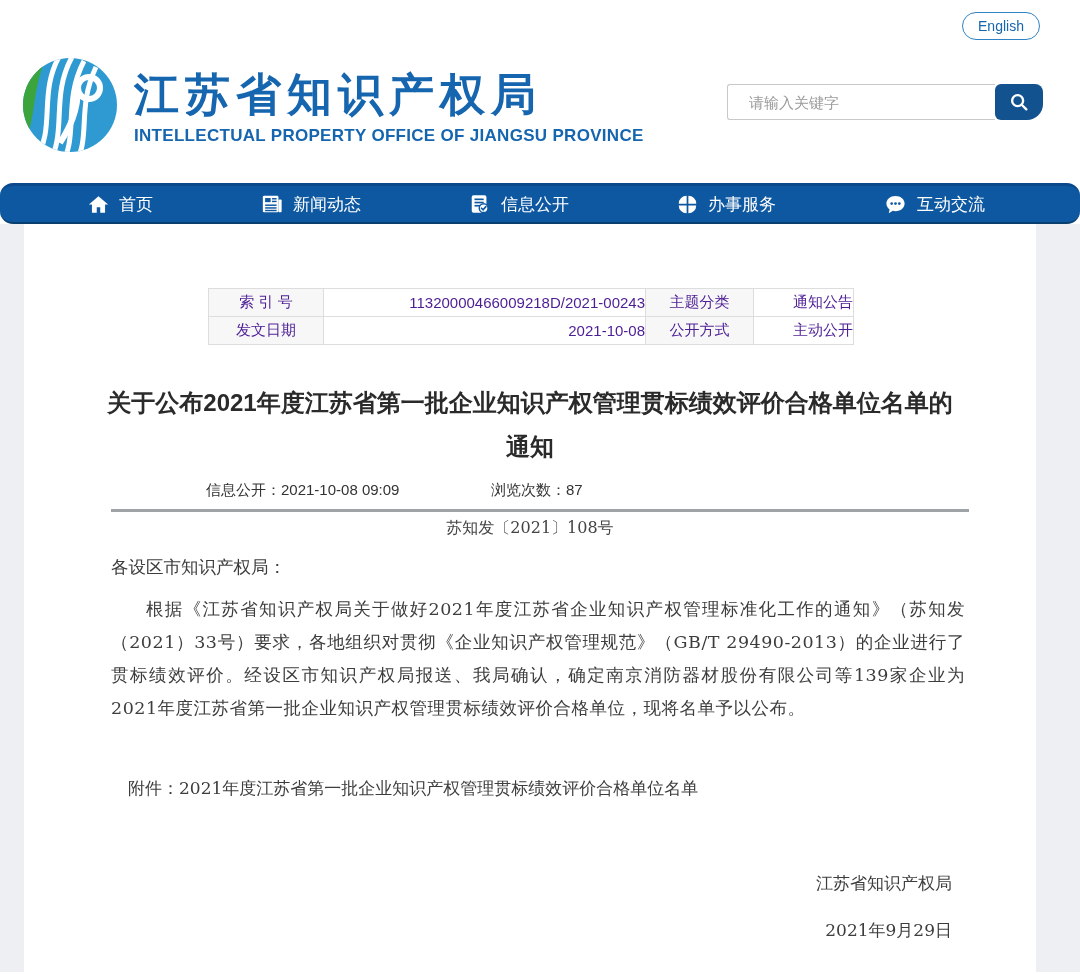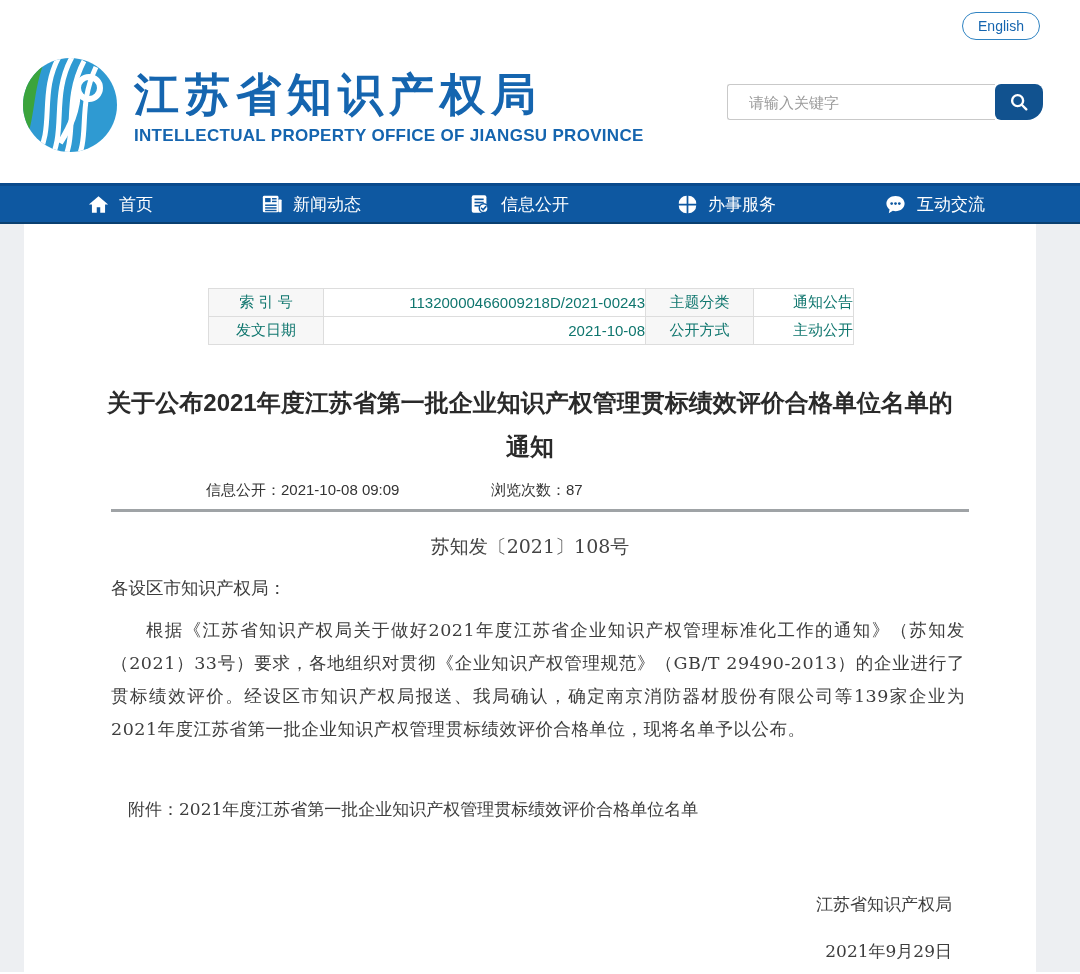--- a/index.html
+++ b/index.html
@@ -39,57 +39,58 @@
     width:48px; height:36px; background:#11528f; border:none; cursor:pointer;
     border-radius:6px 8px 16px 6px; display:flex; align-items:center; justify-content:center;
   }
 
   
   .main-nav {
     height:41px; background:#0e58a1;
     border-top:3px solid #0a4a8c; border-bottom:2px solid #0a4070;
     display:flex; align-items:center; justify-content:space-between;
     padding:0 95px 0 88px;
+    border-radius:13px;
   }
   .nav-item {
     display:flex; align-items:center; gap:10px; color:#ffffff;
     font-size:17px; cursor:pointer; text-decoration:none; white-space:nowrap;
   }
   .nav-item svg { display:block; }
 
   
   .page-bg { height:748px; background:#edeff2; }
   .content-panel {
     margin-left:24px; width:1012px; height:100%;
     background:#ffffff; padding-top:64px; position:relative;
   }
 
   .meta-table {
     margin-left:184px; border-collapse:collapse;
-    font-size:15px; color:#0f766e;
+    font-size:15px; color:#4c1d95;
   }
   .meta-table td { border:1px solid #ddd; height:28px; }
   .meta-table .lbl { background:#f7f7f7; text-align:center; width:115px; }
   .meta-table .lbl2 { background:#f7f7f7; text-align:center; width:108px; }
   .meta-table .val { width:322px; padding-left:14px; text-align:right; background:#fff; }
   .meta-table .val2 { width:100px; text-align:right; background:#fff; }
 
   .doc-title {
     max-width:860px; margin:36px auto 0; text-align:center;
     font-size:24px; font-weight:bold; color:#2a2a2a; line-height:44px;
   }
 
   .pub-row { position:relative; margin-top:12px; height:20px; font-size:15px; color:#333; }
   .pub-date { position:absolute; left:182px; }
   .pub-views { position:absolute; left:467px; }
 
   .divider { margin:8px 0 0 87px; width:858px; height:3px; background:#9fa3a6; }
 
   .doc-body { font-family:"DejaVu Serif", serif; color:#3d3d3d; }
-  .doc-number { margin-top:22px; text-align:center; font-size:19px; color:#444; }
+  .doc-number { margin-top:6px; text-align:center; font-size:16px; color:#444; }
   .salutation { margin:16px 0 0 87px; font-size:17.5px; }
   .doc-paragraph {
     margin:14px 71px 0 87px; font-size:17.5px; line-height:33px;
     text-align:justify; text-indent:2em; letter-spacing:0.5px;
   }
   .attachment { margin:52px 0 0 104px; font-size:17px; }
   .signature { margin:72px 84px 0 0; text-align:right; font-size:17px; }
   .signature-date { margin:24px 84px 0 0; text-align:right; font-size:17px; }
 </style>
 </head>

